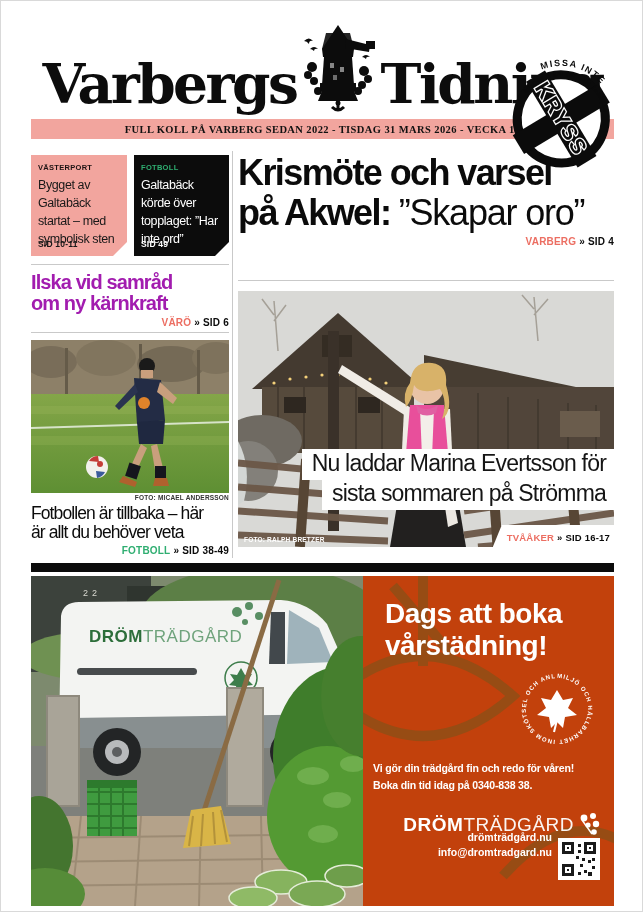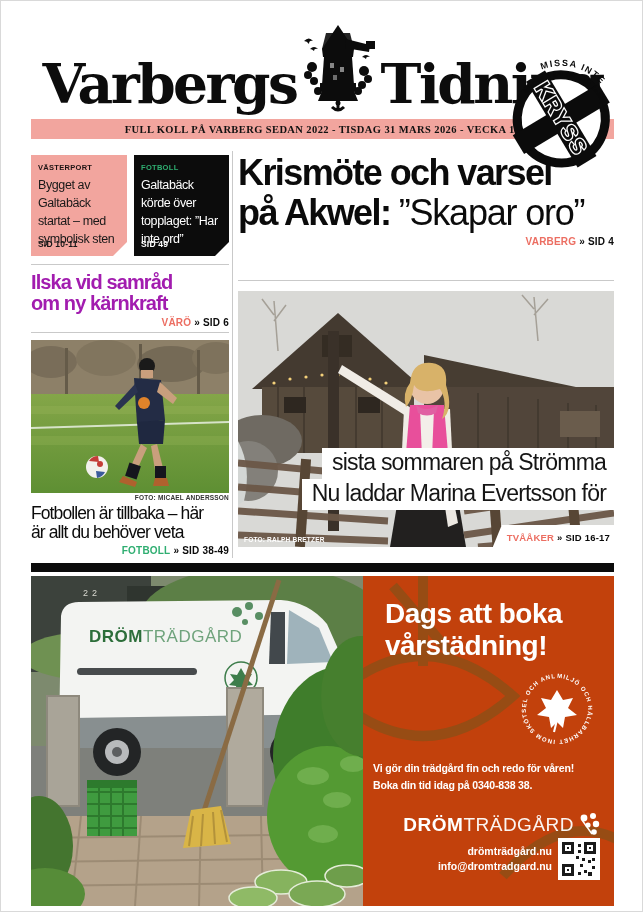--- a/index.html
+++ b/index.html
@@ -111,21 +111,21 @@
   .ad-body {
     position:absolute; left:10px; top:184px; width:235px; color:#fff;
     font-size:11px; font-weight:bold; line-height:1.5; letter-spacing:-0.2px;
     transform:scaleX(0.96); transform-origin:left;
   }
   .ad-logo-row { position:absolute; right:14px; top:236px; color:#fff; display:flex; align-items:center; gap:2px; }
   .ad-logo-text { font-size:19px; letter-spacing:0.5px; white-space:nowrap; }
   .ad-logo-text b { font-weight:bold; }
   .ad-logo-text .lt { font-weight:normal; opacity:0.95; }
   .ad-contact {
-    position:absolute; right:62px; top:268px; text-align:right; color:#fff;
+    position:absolute; right:62px; top:254px; text-align:right; color:#fff;
     font-size:10.5px; font-weight:bold; line-height:1.4;
   }
   .ad-qr { position:absolute; right:14px; top:262px; width:42px; height:42px; background:#fff; }
 </style>
 </head>
 <body>
 
 <div class="page">
 
   <div class="masthead-row">
@@ -350,22 +350,22 @@
         <line x1="240" y1="256" x2="376" y2="244"></line>
       </g>
       <g fill="#574635">
         <rect x="60" y="168" width="10" height="88" transform="rotate(4 65 212)"></rect>
         <rect x="252" y="182" width="10" height="74" transform="rotate(-4 257 219)"></rect>
         <rect x="330" y="168" width="10" height="88" transform="rotate(-5 335 212)"></rect>
       </g>
       <rect x="332" y="188" width="34" height="16" fill="#3c352d" transform="rotate(-8 349 196)"></rect>
     </svg>
     <div class="captions">
+      <div><span class="capline">Nu laddar Marina Evertsson för</span></div>
       <div style="margin-top:-1px;"><span class="capline">sista sommaren på Strömma</span></div>
-      <div><span class="capline">Nu laddar Marina Evertsson för</span></div>
     </div>
     <div class="photo-credit-main">FOTO: RALPH BRETZER</div>
     <div class="section-strip">
       <span class="kicker"><span class="sec">TVÅÅKER</span><span>» SID 16-17</span></span>
     </div>
   </div>
 
   <div class="black-bar"></div>
 
   <div class="ad">

